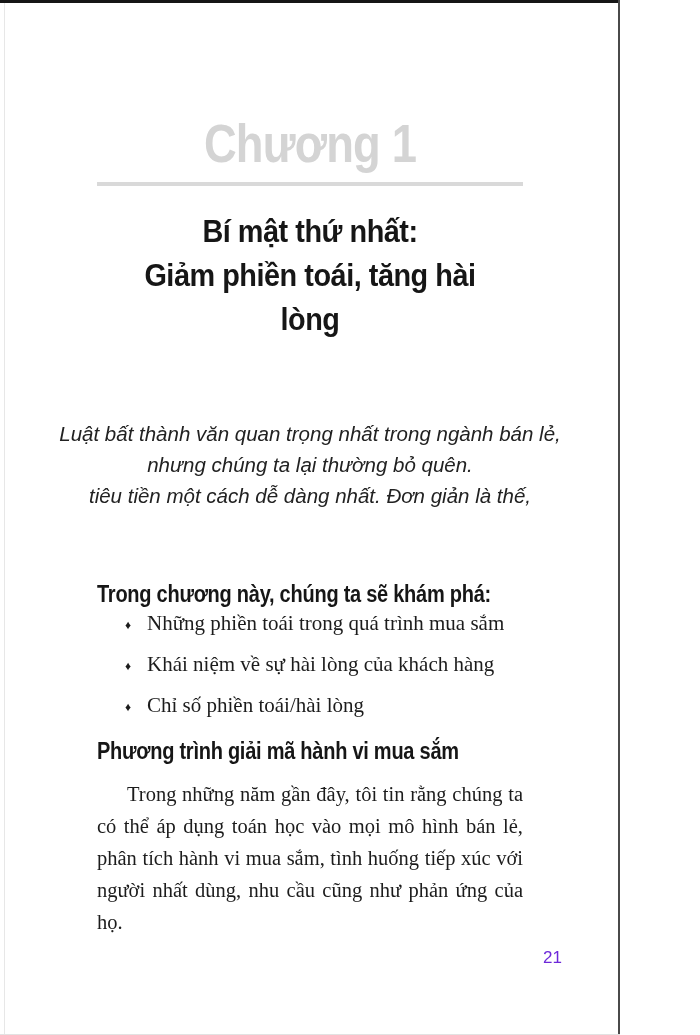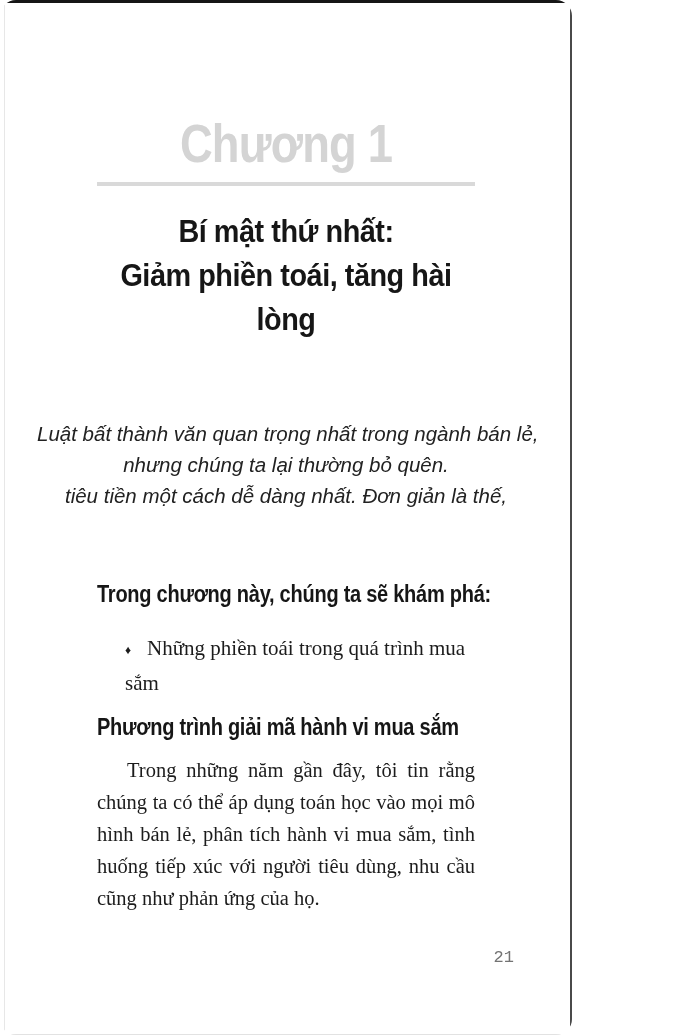--- a/index.html
+++ b/index.html
@@ -2,27 +2,26 @@
 <html><head>
 <meta charset="utf-8">
 <style>
   html, body {
     margin: 0;
     padding: 0;
     background: #ffffff;
   }
   .page {
     position: relative;
-    width: 572px;
+    width: 620px;
     height: 1035px;
     background: #ffffff;
     overflow: hidden;
     font-family: "Liberation Serif", serif;
     color: #1c1c1c;
-    border-radius: 16px;
   }
   
   .edge-top    { position: absolute; top: 0; left: 0; width: 700px; height: 3px; background: #161616; }
   .edge-right  { position: absolute; top: 0; right: 0; width: 2px; height: 1035px; background: #4a4a4a; }
   .edge-left   { position: absolute; top: 3px; left: 4px; width: 1px; height: 1032px; background: #e7e7e7; }
   .edge-bottom { position: absolute; bottom: 0; left: 0; width: 700px; height: 1px; background: #e2e2e2; }
 
   .content {
     margin: 0 97px;
   }
@@ -78,21 +77,21 @@
     color: #161616;
     transform: scaleX(0.87);
     transform-origin: 0% 50%;
     white-space: nowrap;
   }
   .section-heading-1 { margin-top: 70px; }
   .section-heading-2 { margin-top: 14px; }
 
   .bullet-list {
     list-style: none;
-    margin: 25px 0 0 0;
+    margin: 0 0 0 0;
     padding: 0 0 0 28px;
     font-family: Liberation Serif, serif;
   }
   .bullet-item {
     font-size: 21px;
     line-height: 33px;
     margin-bottom: 6px;
     color: #1c1c1c;
   }
   .bullet-glyph {
@@ -109,23 +108,23 @@
     line-height: 32px;
     text-align: justify;
     text-indent: 30px;
     color: #1c1c1c;
   }
 
   .page-number {
     position: absolute;
     top: 948px;
     right: 58px;
-    font-family: Liberation Mono, monospace;
+    font-family: Liberation Sans, sans-serif;
     font-size: 17px;
-    color: #737373;
+    color: #6d28d9;
   }
 </style>
 </head>
 <body>
 
 <div class="page">
   <div class="edge-top"></div>
   <div class="edge-left"></div>
   <div class="edge-right"></div>
   <div class="edge-bottom"></div>
@@ -146,22 +145,28 @@
       <div class="quote-line">nhưng chúng ta lại thường bỏ quên.</div>
       <div class="quote-line">tiêu tiền một cách dễ dàng nhất. Đơn giản là thế,</div>
     </div>
 
     <div class="section-heading section-heading-1">Trong chương này, chúng ta sẽ khám phá:</div>
 
     <ul class="bullet-list">
       <li class="bullet-item">
         <span class="bullet-glyph">♦</span><span>Những phiền toái trong quá trình mua sắm</span>
       </li>
+      <li class="bullet-item">
+        <span class="bullet-glyph">♦</span><span>Khái niệm về sự hài lòng của khách hàng</span>
+      </li>
+      <li class="bullet-item">
+        <span class="bullet-glyph">♦</span><span>Chỉ số phiền toái/hài lòng</span>
+      </li>
     </ul>
 
     <div class="section-heading section-heading-2">Phương trình giải mã hành vi mua sắm</div>
 
-    <p class="body-paragraph">Trong những năm gần đây, tôi tin rằng chúng ta có thể áp dụng toán học vào mọi mô hình bán lẻ, phân tích hành vi mua sắm, tình huống tiếp xúc với người tiêu dùng, nhu cầu cũng như phản ứng của họ.</p>
+    <p class="body-paragraph">Trong những năm gần đây, tôi tin rằng chúng ta có thể áp dụng toán học vào mọi mô hình bán lẻ, phân tích hành vi mua sắm, tình huống tiếp xúc với người nhất dùng, nhu cầu cũng như phản ứng của họ.</p>
 
   </div>
 
   <div class="page-number">21</div>
 </div>
 
 </body></html>

